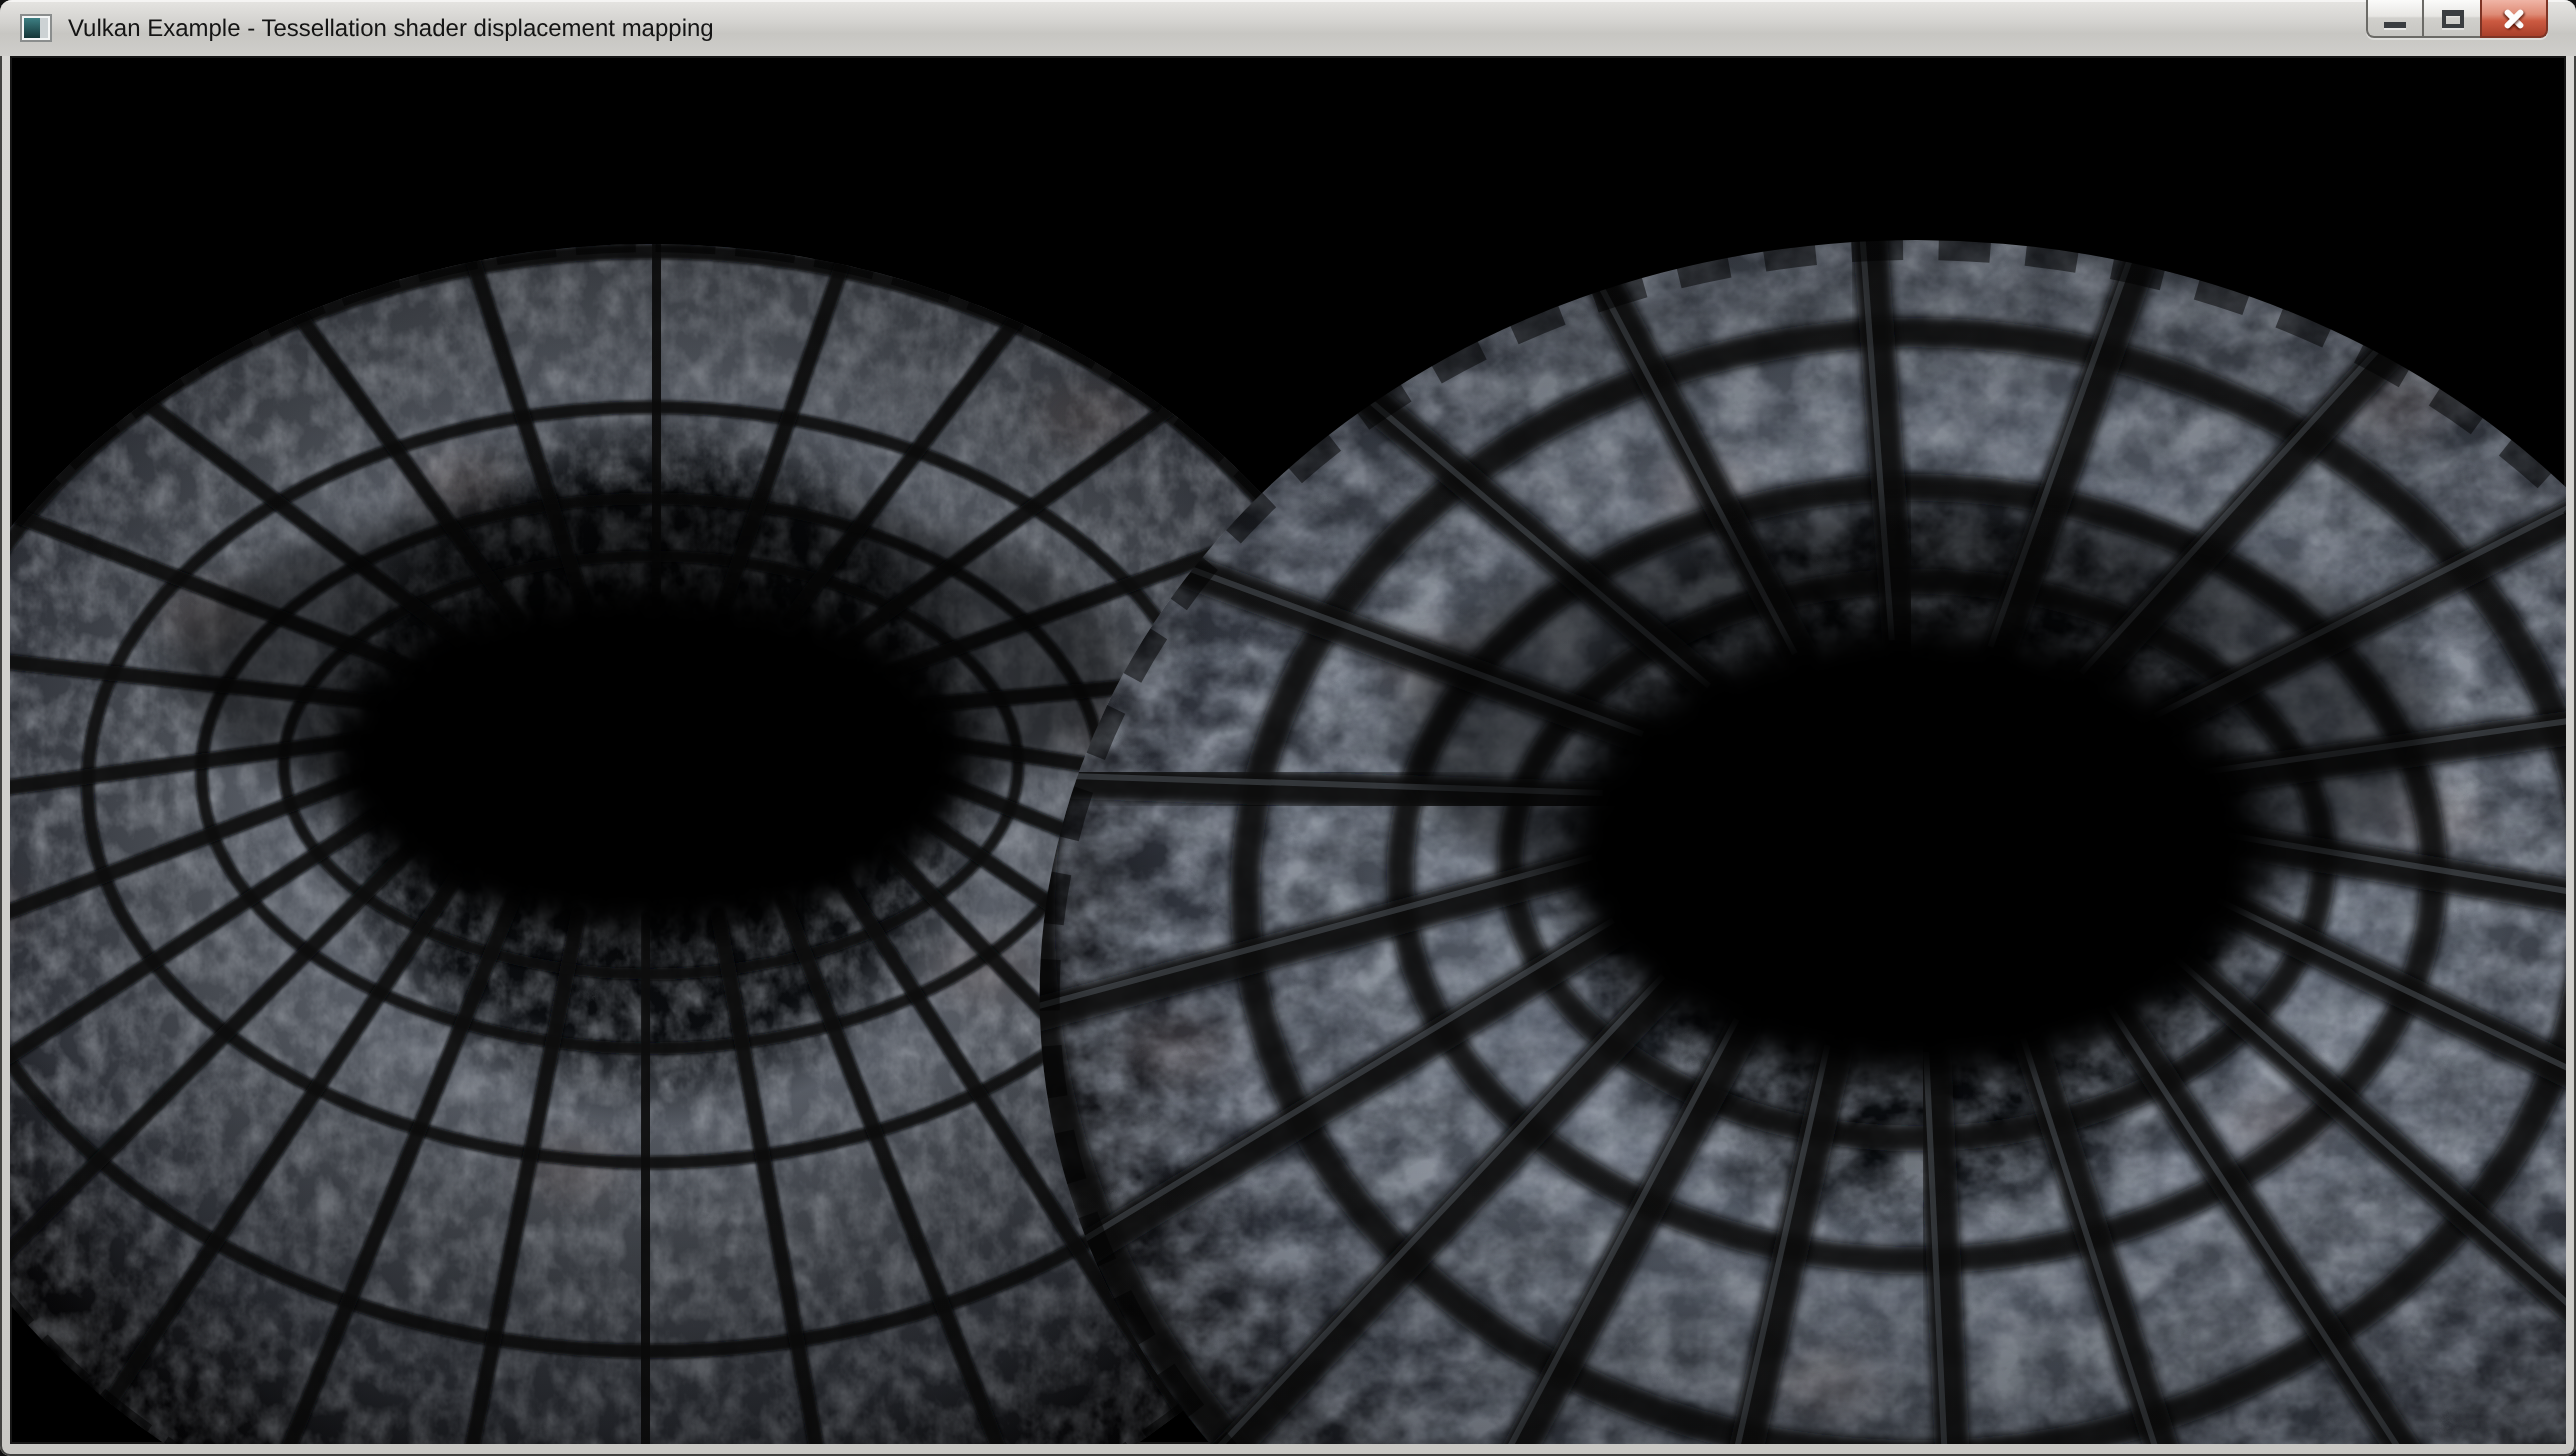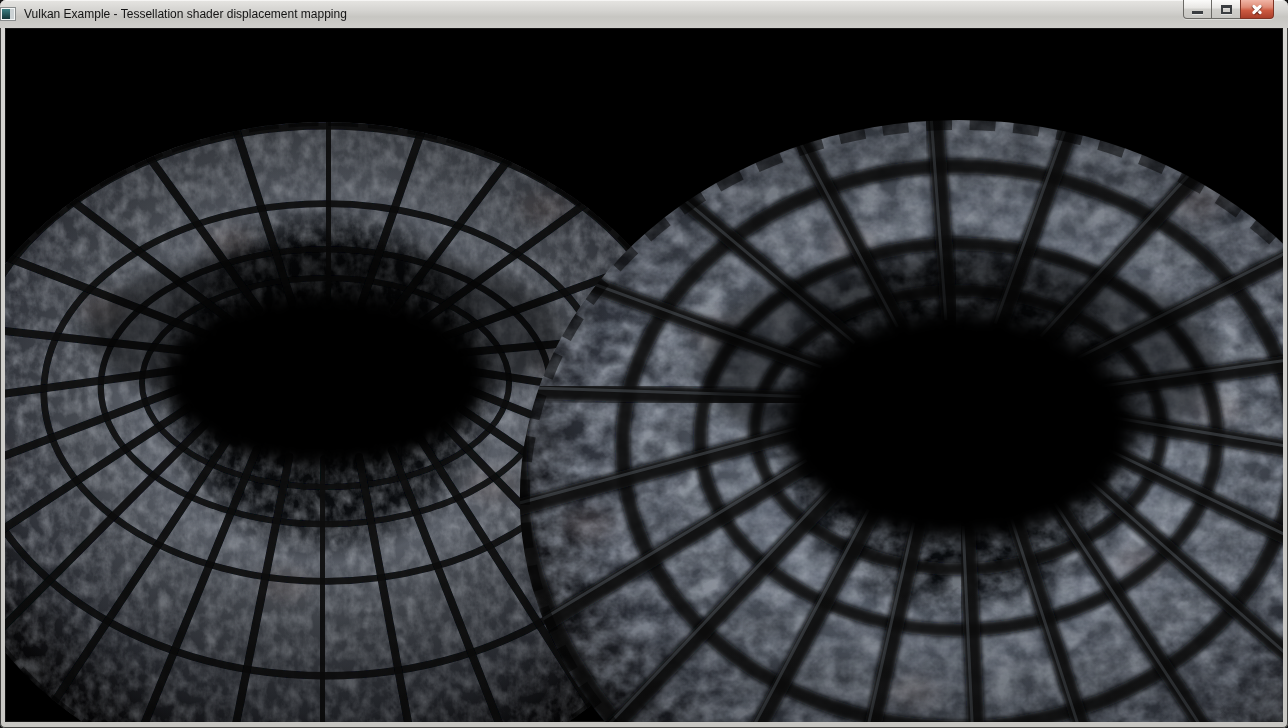--- a/index.html
+++ b/index.html
@@ -7,21 +7,21 @@
   .window{
     position:relative;width:1288px;height:728px;
     background:linear-gradient(#d8d7d4,#c9c8c4);
     border-radius:6px 6px 5px 5px;
     box-shadow:inset 0 0 0 1px rgba(58,58,56,0.95), inset 0 2px 0 rgba(255,255,255,0.55);
     overflow:hidden;
     font-family:"Liberation Sans",sans-serif;
   }
   .titlebar{
     position:absolute;top:0;left:0;right:0;height:28px;
-    display:flex;align-items:center;padding-left:0;gap:8px;
+    display:flex;align-items:center;padding-left:10px;gap:8px;
     background:linear-gradient(#e6e5e2 0%,#d3d2cf 40%,#c7c6c2 60%,#cfcecb 100%);
     box-shadow:inset 0 1px 0 rgba(255,255,255,0.6);
     text-align:right;
   }
   .app-icon{position:relative;width:16px;height:14px;background:#f4f6f6;border:1px solid #8a8d8d;flex:0 0 auto;}
   .app-icon .ic-a{position:absolute;left:1px;top:1px;width:8px;height:10px;background:linear-gradient(#3d7f83,#143537);}
   .app-icon .ic-b{position:absolute;right:1px;top:1px;width:4px;height:10px;background:#ccd2d4;}
   .title{font-size:12px;color:#141414;white-space:nowrap;line-height:28px;}
   .controls{position:absolute;top:0;right:14px;display:flex;filter:drop-shadow(0 1px 0 rgba(255,255,255,0.4));}
   .cbtn{width:29px;height:19px;border:1px solid #6b6a66;border-top:none;

